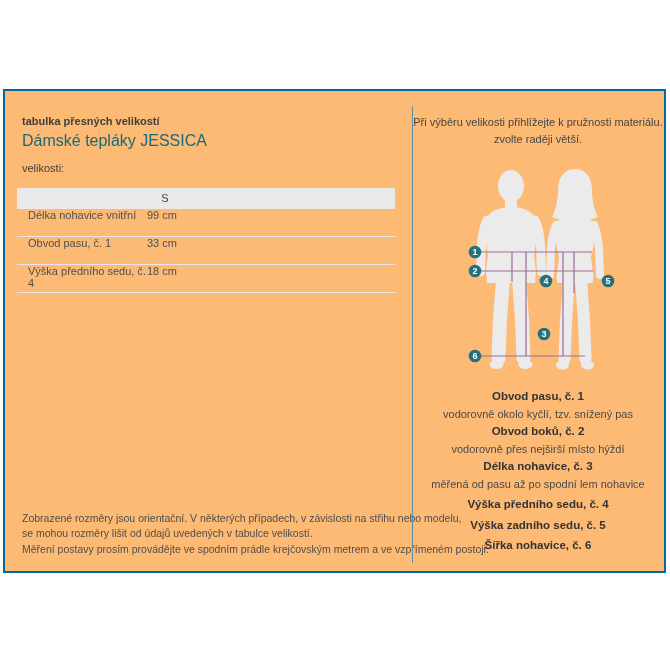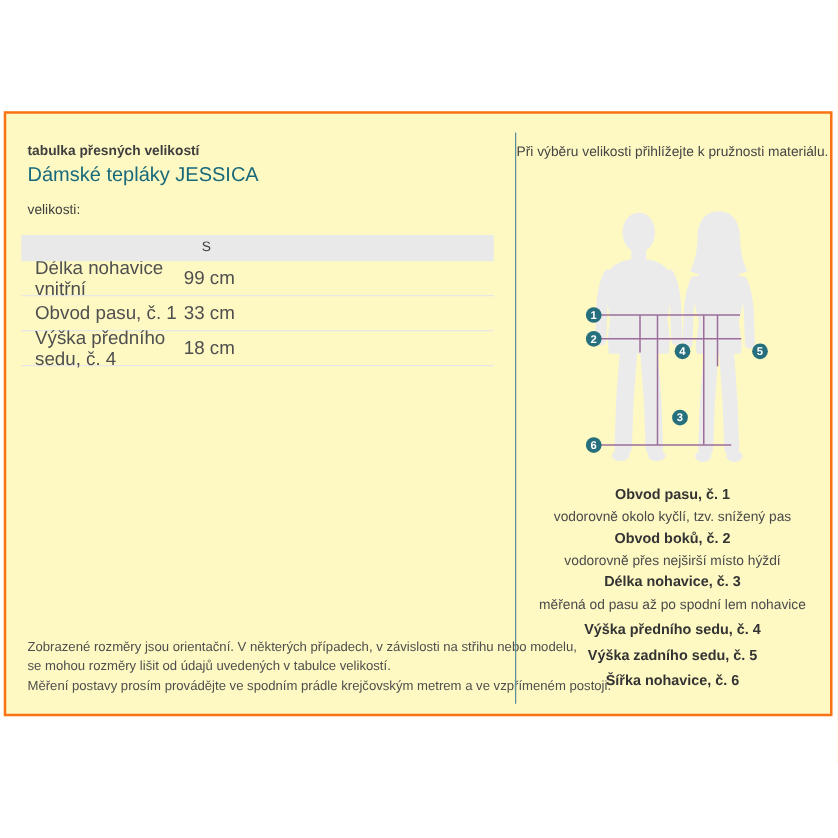--- a/index.html
+++ b/index.html
@@ -3,30 +3,30 @@
 <meta charset="utf-8">
 <style>
   html,body{margin:0;padding:0;}
   body{
     width:670px;height:670px;background:#ffffff;position:relative;overflow:hidden;
     font-family:"Liberation Sans","DejaVu Sans",sans-serif;
     -webkit-font-smoothing:antialiased;
   }
   .panel-box{
     position:absolute;left:3px;top:89px;width:659px;height:480px;
-    border:2px solid #f97316;background:#fef9c3;
+    border:2px solid #0369a1;background:#fdba74;
   }
   
   .eyebrow{position:absolute;left:17px;top:24px;font-size:11px;font-weight:bold;color:#3e3e3e;line-height:13px;}
   .main-title{position:absolute;left:17px;top:41px;font-size:16px;font-weight:normal;color:#18697b;line-height:17px;}
   .sizes-label{position:absolute;left:17px;top:71px;font-size:11px;font-weight:normal;color:#3e3e3e;line-height:13px;}
   .size-table{position:absolute;left:12px;top:97px;width:378px;}
   .t-header{height:21px;background:#e9e9e9;position:relative;}
   .t-size{position:absolute;left:122px;top:4px;width:52px;text-align:center;font-size:11px;color:#444;}
-  .t-row{height:27px;border-bottom:1px solid #e7e7e7;display:flex;align-items:center;font-size:15px;color:#4f4f4f;}
+  .t-row{height:27px;border-bottom:1px solid #e7e7e7;display:flex;align-items:flex-start;font-size:11px;color:#4f4f4f;}
   .t-label{padding-left:11px;width:119px;}
   .t-value{width:70px;}
   .disclaimer{position:absolute;left:17px;top:420px;font-size:10.5px;color:#4e4e4e;line-height:15.4px;}
   
   .divider{position:absolute;left:407px;top:15px;width:1px;height:457px;background:#5c8f9a;}
   
   .right-panel{position:absolute;left:407px;top:0;width:252px;height:480px;}
   .fit-note{position:absolute;left:0;top:23px;width:252px;text-align:center;font-size:11px;color:#454545;line-height:17px;}
   .figure-wrap{position:absolute;left:11px;top:74px;width:240px;height:220px;}
   .legend{position:absolute;left:-10px;top:297px;width:272px;text-align:center;}
@@ -66,20 +66,21 @@
     <div>se mohou rozměry lišit od údajů uvedených v tabulce velikostí.</div>
     <div>Měření postavy prosím provádějte ve spodním prádle krejčovským metrem a ve vzpřímeném postoji.</div>
   </div>
 
   <div class="divider"></div>
 
   <div class="right-panel">
 
     <div class="fit-note">
       <div>Při výběru velikosti přihlížejte k pružnosti materiálu.</div>
+      <div>zvolte raději větší.</div>
     </div>
 
     <div class="figure-wrap">
       <svg width="240" height="220" viewBox="0 0 240 220">
 
         <g fill="#ecebec" stroke="none">
           <ellipse cx="88" cy="21" rx="13" ry="16"></ellipse>
           <rect x="82" y="30" width="12" height="14"></rect>
           <path d="M 88 42 C 78 42 69 45 65 51 C 62 56 61 62 61.5 68 L 65 90 L 63 106 L 64 118 L 112 118 L 113 106 L 111 90 L 114.5 68 C 115 62 114 56 111 51 C 107 45 98 42 88 42 Z"></path>
           <path d="M 64 55 C 60 63 59 72 58.5 80 L 57.5 107" fill="none" stroke="#ecebec" stroke-width="9" stroke-linecap="round"></path>

